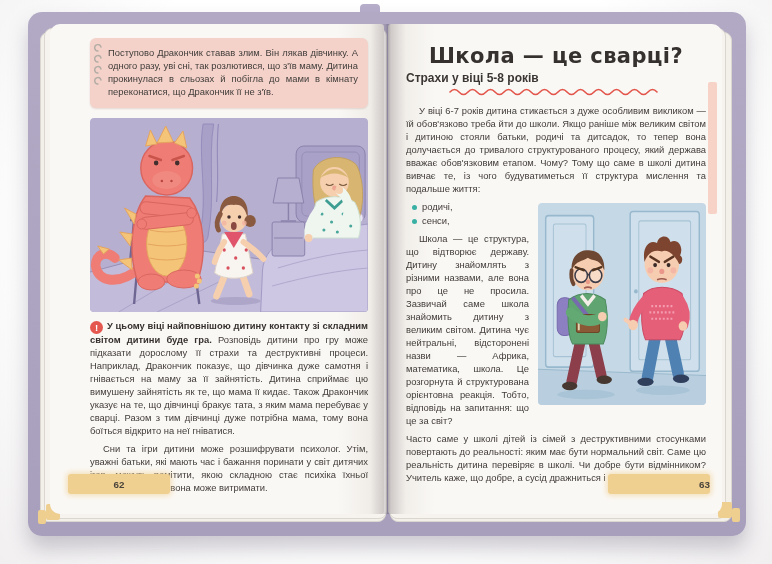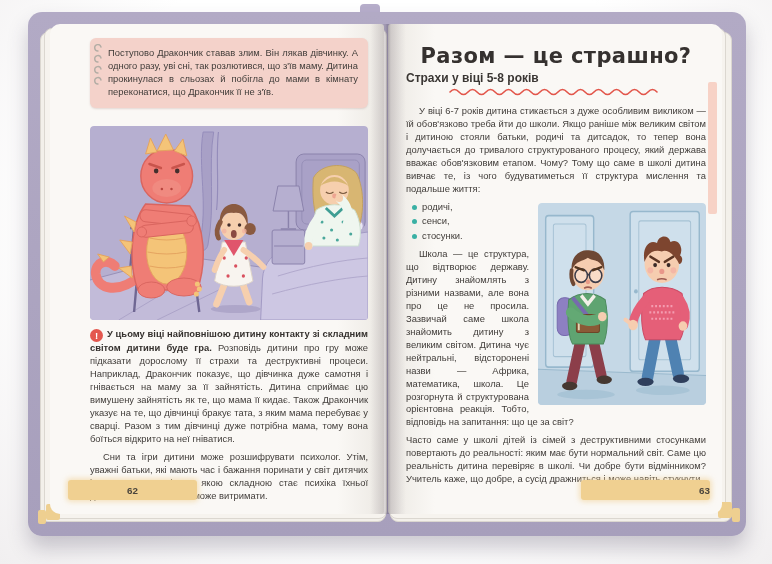--- a/index.html
+++ b/index.html
@@ -20,42 +20,42 @@
   .page-right{left:388px;border-radius:3px 10px 10px 3px;
     background:linear-gradient(270deg,#faf8f5 0%,#faf8f5 86%,#f0ede8 96%,#e6e2dc 100%);}
   .spine{position:absolute;left:370px;top:24px;width:36px;height:490px;pointer-events:none;
     background:linear-gradient(90deg,rgba(90,80,100,0) 0%,rgba(90,80,100,.18) 42%,rgba(55,45,70,.32) 50%,rgba(90,80,100,.18) 58%,rgba(90,80,100,0) 100%);}
   .content-l{position:absolute;left:40px;right:16px;top:14px;bottom:40px;}
   .content-r{position:absolute;left:18px;right:16px;top:12px;bottom:40px;}
   .bodytext{font-size:9.4px;line-height:1.38;color:#403c39;text-align:justify;}
   p{margin:0 0 5px 0;}
   .indent{text-indent:13px;}
   
-  .notebox{position:relative;background:#f4d2ca;border-radius:6px;padding:9px 10px 9px 18px;margin-bottom:18px;
+  .notebox{position:relative;background:#f4d2ca;border-radius:6px;padding:9px 10px 9px 18px;margin-bottom:10px;
     box-shadow:0 1px 2px rgba(160,120,110,.25);}
   .notebox .spiral{position:absolute;left:3px;top:6px;}
   
   .warn-icon{display:inline-flex;align-items:center;justify-content:center;width:13px;height:13px;border-radius:50%;
     background:#e4584f;color:#fff;font-size:9.5px;font-weight:bold;margin-right:4px;vertical-align:-2px;line-height:1;}
   .lead{font-weight:bold;color:#35312e;}
   
   .illo{display:block;border-radius:4px;}
   .illo-bedroom{width:100%;height:194px;margin:0 0 8px 0;}
   .illo-hall{float:right;width:168px;height:202px;margin:2px 0 6px 9px;}
   
   .chapter-title{font-size:21px;font-weight:bold;color:#35312f;text-align:center;letter-spacing:.4px;margin:8px 0 2px 0;
     font-family:"DejaVu Sans", sans-serif;}
   .chapter-sub{font-size:12px;font-weight:bold;color:#3a3633;text-align:left;margin:3px 0 2px 0;}
   .wave{display:block;margin:2px auto 9px auto;}
   
   ul.bullets{list-style:none;margin:1px 0 5px 0;padding:0 0 0 6px;}
   ul.bullets li{position:relative;padding-left:10px;margin:0 0 2px 0;font-size:9.4px;line-height:1.35;color:#403c39;}
   ul.bullets li::before{content:"";position:absolute;left:0;top:4px;width:5px;height:5px;border-radius:50%;background:#3ab0a4;}
   
-  .numband{position:absolute;bottom:14px;height:20px;width:129px;background:#f0d091;border-radius:3px;
+  .numband{position:absolute;bottom:20px;height:20px;width:102px;background:#f0d091;border-radius:3px;
     box-shadow:0 0 5px 2px rgba(240,208,145,.55);display:flex;align-items:center;}
   .numband.left{left:18px;justify-content:center;}
   .numband.right{right:12px;justify-content:flex-end;}
   .pagenum{font-size:9.8px;color:#4a443c;font-weight:bold;}
   .edge-mark{position:absolute;background:#eecf90;border-radius:2px;}
   .em1{left:46px;bottom:44px;width:14px;height:16px;}
   .em2{left:38px;bottom:40px;width:8px;height:14px;}
   .em3{right:40px;bottom:46px;width:14px;height:16px;}
   .em4{right:32px;bottom:42px;width:8px;height:14px;}
   .pink-tab{position:absolute;right:5px;top:58px;width:9px;height:132px;background:#f7d2c6;border-radius:2px;}
@@ -199,21 +199,21 @@
       <p class="bodytext indent">Сни та ігри дитини може розшифрувати психолог. Утім, уважні батьки, які мають час і бажання поринати у світ дитячих ігор, можуть помітити, якою складною стає психіка їхньої дитини і як багато вона може витримати.</p>
     </div>
     <div class="numband left">
       <span class="pagenum">62</span>
     </div>
   </div>
 
   <div class="page page-right">
     <div class="pink-tab"></div>
     <div class="content-r">
-      <div class="chapter-title">Разом — це страшно?</div>
+      <div class="chapter-title">Школа — це сварці?</div>
       <div class="chapter-sub">Страхи у віці 5-8 років</div>
       <svg class="wave" width="216" height="9" viewBox="0 0 216 9">
         <path d="M2 5 q4.5 -5 9 0 t9 0 t9 0 t9 0 t9 0 t9 0 t9 0 t9 0 t9 0 t9 0 t9 0 t9 0 t9 0 t9 0 t9 0 t9 0 t9 0 t9 0 t9 0 t9 0 t9 0 t9 0 t9 0" stroke="#e2554a" stroke-width="1.6" fill="none" stroke-linecap="round"></path>
       </svg>
 
       <p class="bodytext indent">У віці 6-7 років дитина стикається з дуже особливим викликом — їй обов'язково треба йти до школи. Якщо раніше між великим світом і дитиною стояли батьки, родичі та дитсадок, то тепер вона долучається до тривалого структурованого процесу, який держава вважає обов'язковим етапом. Чому? Тому що саме в школі дитина вивчає те, із чого будуватиметься її структура мислення та подальше життя:</p>
 
       <svg class="illo illo-hall" viewBox="0 0 175 192" preserveAspectRatio="none">
         <rect width="175" height="192" rx="3" fill="#c5d8e6"></rect>
         <path d="M0,158 L175,164 L175,192 L0,192 Z" fill="#b9cfdf"></path>
@@ -268,21 +268,20 @@
           <circle cx="129" cy="65" r="2.6" fill="#e8978a"></circle>
           <path d="M124,73 Q129,71 134,73" stroke="#9c5a50" stroke-width="1.6" fill="none"></path>
           <circle cx="117" cy="64" r="3" fill="#f3a8a0" opacity="0.6"></circle>
             <circle cx="141" cy="64" r="3" fill="#f3a8a0" opacity="0.6"></circle>
         </g>
       </svg>
 
       <ul class="bullets">
         <li>родичі,</li>
         <li>сенси,</li>
-        <li>стосунки.</li>
       </ul>
       <p class="bodytext indent">Школа — це структура, що відтворює державу. Дитину знайомлять з різними назвами, але вона про це не просила. Зазвичай саме школа знайомить дитину з великим світом. Дитина чує нейтральні, відсторонені назви — Африка, математика, школа. Це розгорнута й структурована орієнтовна реакція. Тобто, відповідь на запитання: що це за світ?</p>
       <p class="bodytext">Часто саме у школі дітей із сімей з деструктивними стосунками повертають до реальності: яким має бути нормальний світ. Саме цю реальність дитина перевіряє в школі. Чи добре бути відмінником? Учитель каже, що добре, а сусід дражниться і може навіть стукнути,</p>
       <div class="clear"></div>
     </div>
     <div class="numband right">
       <span class="pagenum">63</span>
     </div>
   </div>
 

